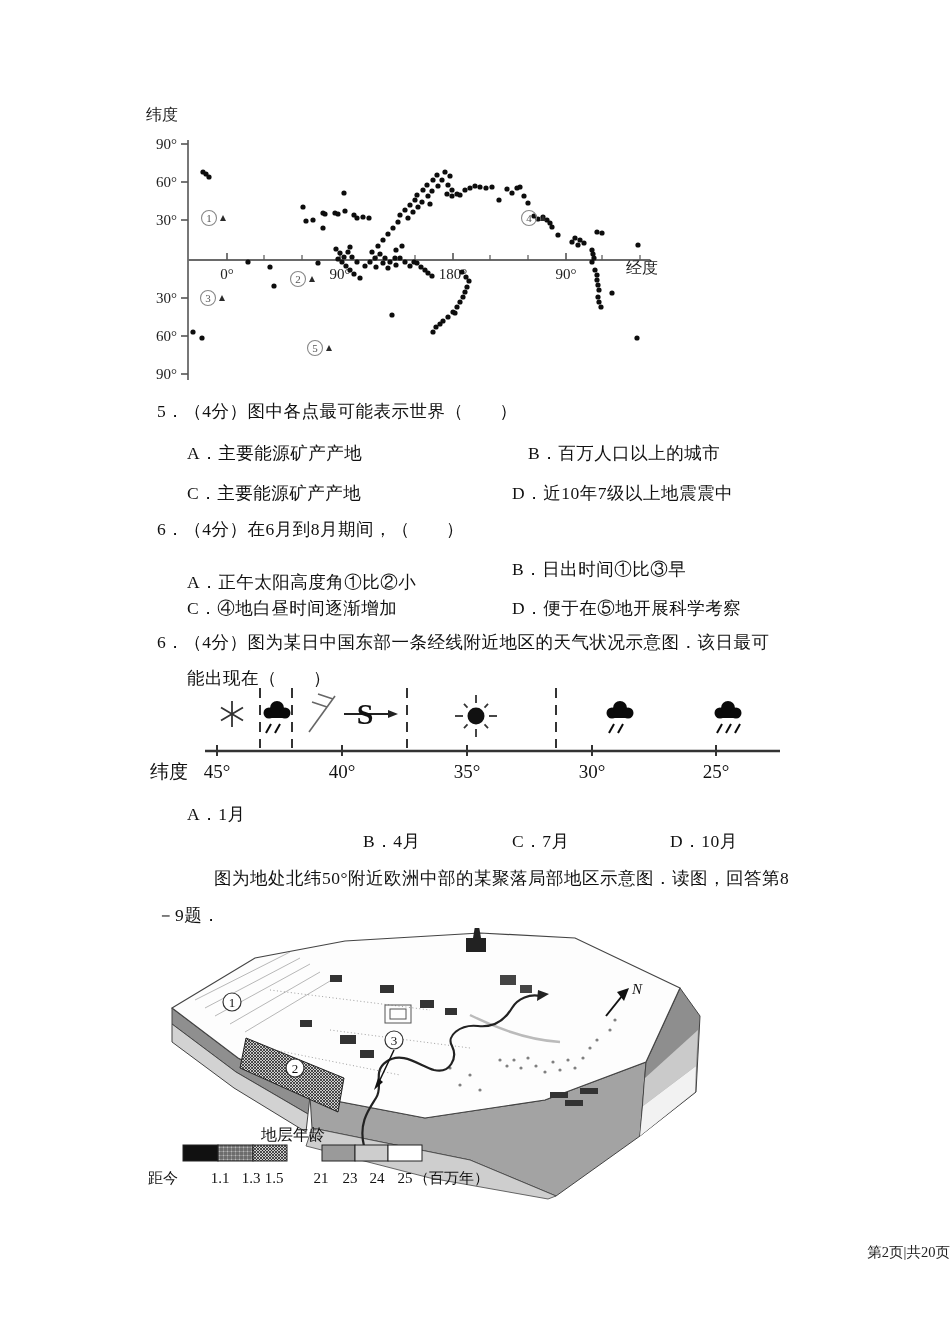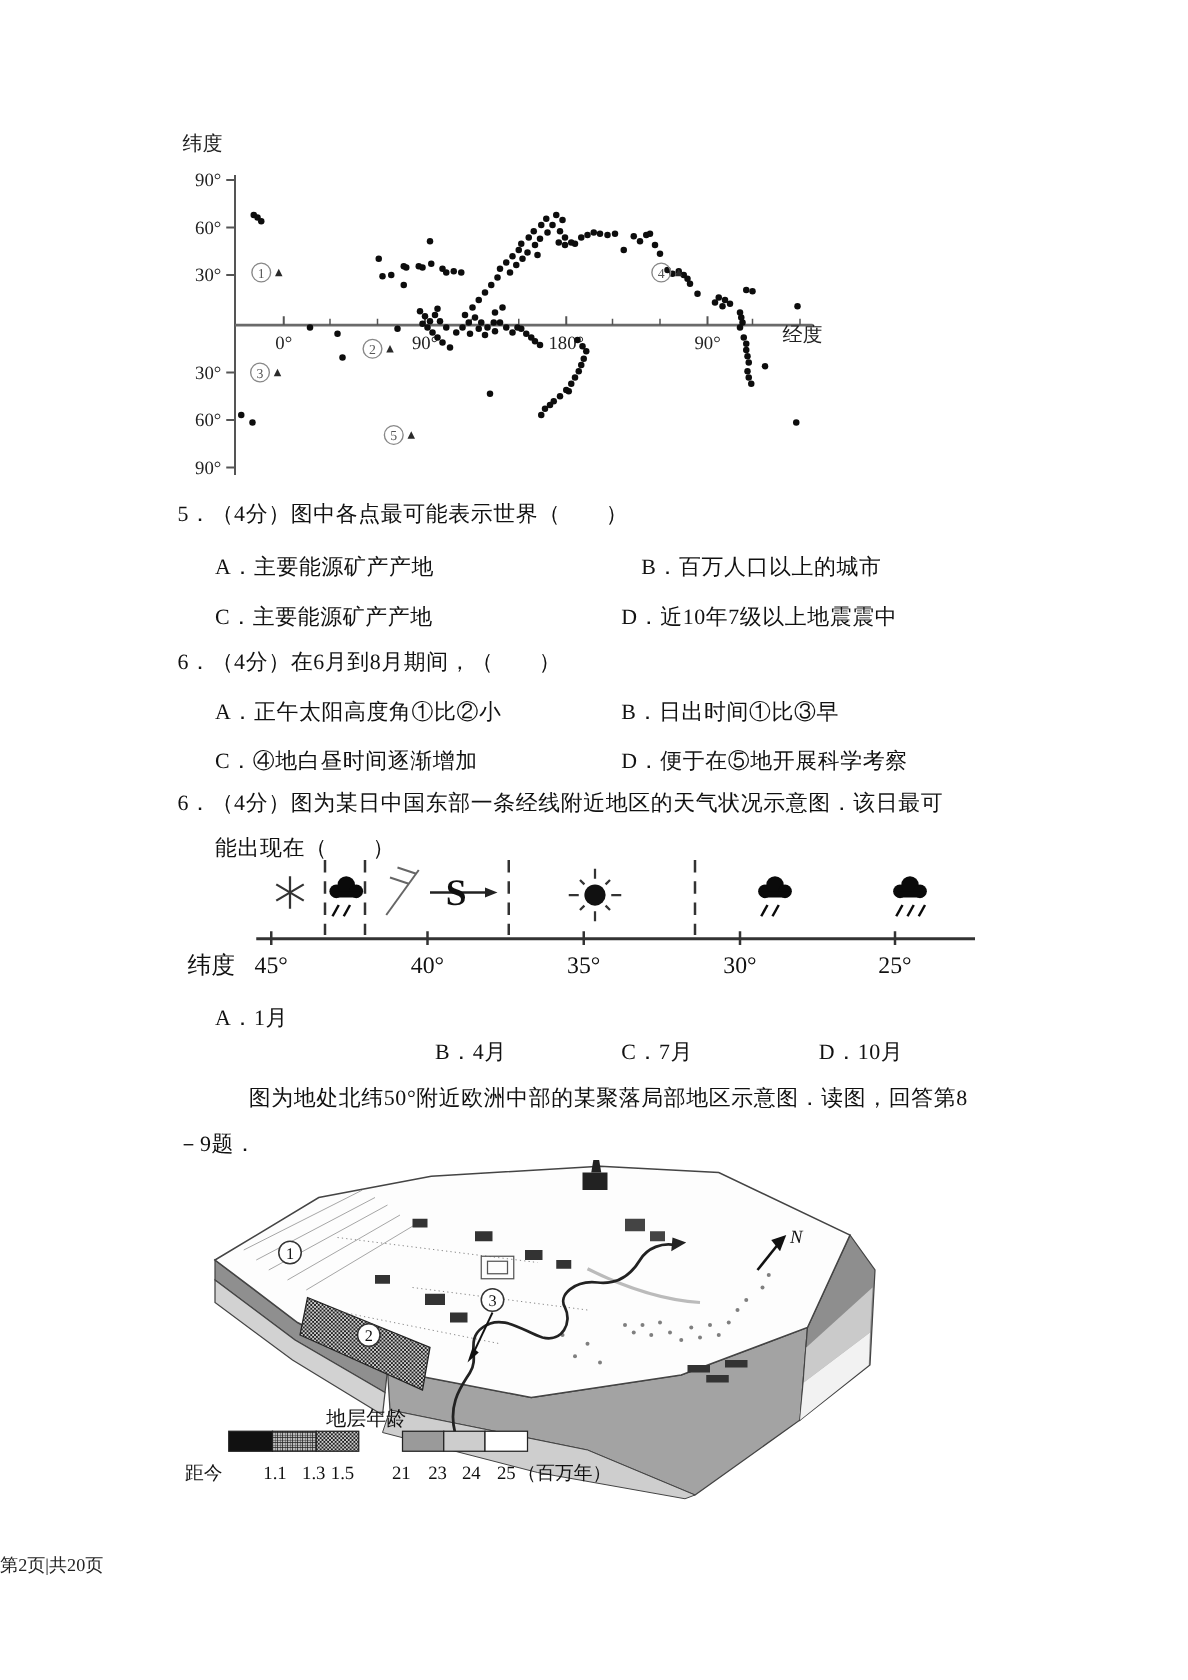--- a/index.html
+++ b/index.html
@@ -1,21 +1,21 @@
 <!DOCTYPE html>
 <html><head>
 <meta charset="utf-8">
 <style>
   html,body{margin:0;padding:0;}
   body{width:950px;height:1344px;background:#ffffff;position:relative;
        font-family:"Liberation Serif","DejaVu Serif",serif;color:#111;}
-  .t{position:absolute;white-space:nowrap;font-size:17.5px;letter-spacing:.5px;}
+  .t{position:absolute;white-space:nowrap;font-size:17.5px;letter-spacing:.5px;margin-left:15px;}
   .fig{position:absolute;}
   svg text{font-family:"Liberation Serif","DejaVu Serif",serif;}
-  .footer{position:absolute;left:0;top:1243px;width:950px;text-align:left;
+  .footer{position:absolute;left:0;top:1243px;width:950px;text-align:right;
           font-size:14.5px;color:#222;}
 </style>
 </head>
 <body>
 
 <svg id="scatter-svg" class="fig" style="left:140px;top:100px;width:545px;height:295px" viewBox="140 100 545 295">
   <g id="scatter-plot">
       <line x1="188" y1="140" x2="188" y2="380" stroke="#555" stroke-width="1.6"></line>
       <line x1="188" y1="260" x2="650" y2="260" stroke="#6a6a6a" stroke-width="2.2"></line>
       <text x="146" y="120" font-size="16" text-anchor="start" fill="#222">纬度</text>
@@ -214,21 +214,21 @@
     </g>
 </svg>
 
 <div class="t" style="left:142px;top:399px">5．（4分）图中各点最可能表示世界（　　）</div>
 <div class="t" style="left:172px;top:441px"><span>A．</span><span>主要能源矿产产地</span></div>
 <div class="t" style="left:513px;top:441px"><span>B．</span><span>百万人口以上的城市</span></div>
 <div class="t" style="left:172px;top:481px"><span>C．</span><span>主要能源矿产产地</span></div>
 <div class="t" style="left:497px;top:481px"><span>D．</span><span>近10年7级以上地震震中</span></div>
 
 <div class="t" style="left:142px;top:517px">6．（4分）在6月到8月期间，（　　）</div>
-<div class="t" style="left:172px;top:557px"><span>A．</span><span>正午太阳高度角①比②小</span></div>
+<div class="t" style="left:172px;top:570px"><span>A．</span><span>正午太阳高度角①比②小</span></div>
 <div class="t" style="left:497px;top:557px"><span>B．</span><span>日出时间①比③早</span></div>
 <div class="t" style="left:172px;top:596px"><span>C．</span><span>④地白昼时间逐渐增加</span></div>
 <div class="t" style="left:497px;top:596px"><span>D．</span><span>便于在⑤地开展科学考察</span></div>
 
 <div class="t" style="left:142px;top:630px">6．（4分）图为某日中国东部一条经线附近地区的天气状况示意图．该日最可</div>
 <div class="t" style="left:172px;top:666px">能出现在（　　）</div>
 
 <svg id="weather-svg" class="fig" style="left:145px;top:682px;width:700px;height:112px" viewBox="145 682 700 112">
   <g id="weather-plot">
       <line x1="205" y1="751" x2="780" y2="751" stroke="#333" stroke-width="2.4"></line>

